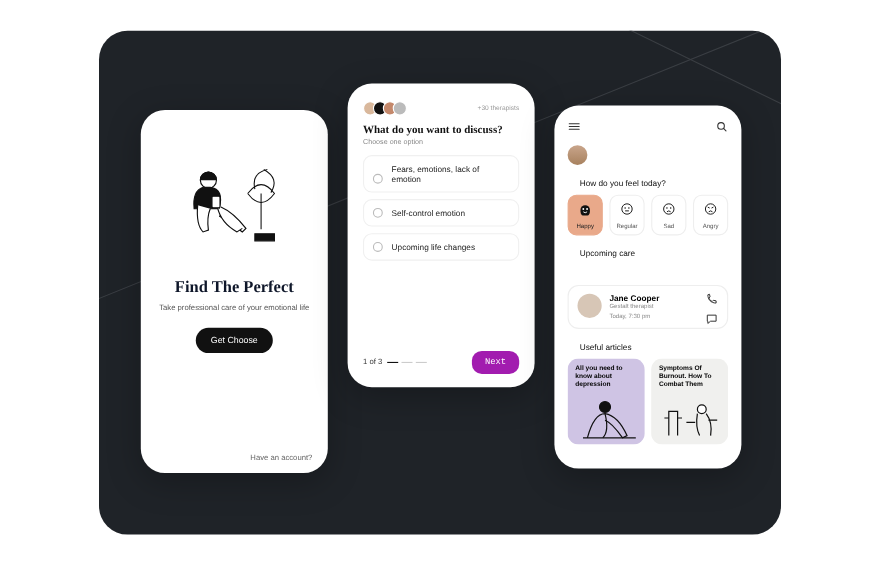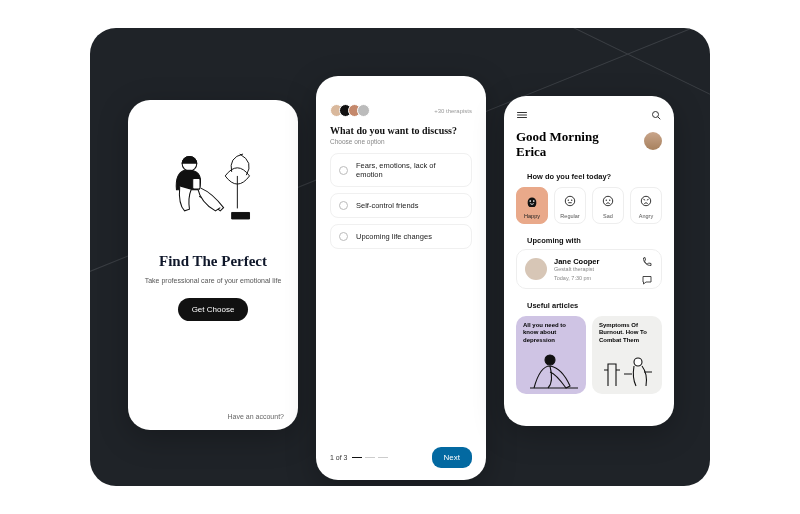--- a/index.html
+++ b/index.html
@@ -6,54 +6,54 @@
   body { width: 800px; height: 514px; background: #fff; font-family: -apple-system, BlinkMacSystemFont, 'Segoe UI', sans-serif; position: relative; overflow: hidden; }
   .stage { position: absolute; left: 90px; top: 28px; width: 620px; height: 458px; background: #1f2328; border-radius: 26px; overflow: hidden; }
   .line { position: absolute; background: #3a3e43; width: 1px; height: 1000px; transform-origin: top left; }
   .phone { position: absolute; background: #fff; border-radius: 22px; box-shadow: 0 8px 30px rgba(0,0,0,.25); overflow: hidden; }
   .ph1 { left: 38px; top: 72px; width: 170px; height: 330px; padding: 14px 16px; display: flex; flex-direction: column; }
   .illus { flex: 0 0 120px; margin-top: 6px; }
   .title1 { margin-top: 12px; font-family: Georgia, 'Times New Roman', serif; font-weight: 700; font-size: 15px; line-height: 1.25; text-align: center; color: #0f172a; }
   .sub1 { margin-top: 6px; font-size: 7px; text-align: center; color: #555; }
   .btn-primary { margin: 14px auto 0; background: #111; color: #fff; border-radius: 14px; font-size: 8px; padding: 7px 14px; border: none; cursor: pointer; }
   .haveacct { position: absolute; bottom: 10px; right: 14px; font-size: 7px; color: #666; }
-  .ph2 { left: 226px; top: 48px; width: 170px; height: 404px; padding: 28px 14px; }
+  .ph2 { left: 226px; top: 48px; width: 170px; height: 276px; padding: 16px 14px; }
   .avrow { display: flex; align-items: center; justify-content: space-between; margin-bottom: 8px; }
   .avstack { display: flex; }
   .av { width: 13px; height: 13px; border-radius: 50%; border: 1.5px solid #fff; margin-left: -4px; }
   .avstack .av:first-child { margin-left: 0; }
   .thcount { font-size: 6px; color: #999; }
   .q { font-family: Georgia, serif; font-weight: 700; font-size: 10px; color: #111; }
   .qsub { font-size: 6.5px; color: #888; margin-top: 2px; margin-bottom: 8px; }
-  .opt { display: flex; align-items: center; gap: 8px; border: 1px solid #f0f0f0; border-radius: 8px; padding: 7px 8px; margin-bottom: 6px; font-size: 7.5px; color: #222; cursor: pointer; background: #fff; }
+  .opt { display: flex; align-items: flex-end; gap: 8px; border: 1px solid #f0f0f0; border-radius: 8px; padding: 7px 8px; margin-bottom: 6px; font-size: 7.5px; color: #222; cursor: pointer; background: #fff; }
   .opt.sel { border-color: #111; }
   .radio { width: 9px; height: 9px; border: 1.4px solid #bbb; border-radius: 50%; flex-shrink: 0; display: flex; align-items: center; justify-content: center; }
   .opt.sel .radio { border-color: #111; }
   .radio .dot { width: 4px; height: 4px; border-radius: 50%; background: #111; display: none; }
   .opt.sel .radio .dot { display: block; }
   .stepbar { position: absolute; left: 14px; right: 14px; bottom: 12px; display: flex; align-items: center; justify-content: space-between; }
   .stepc { font-size: 7px; color: #333; display: flex; align-items: center; gap: 4px; }
   .dashes { display: flex; gap: 3px; }
   .dash { width: 10px; height: 1.5px; background: #ccc; }
   .dash.on { background: #111; }
-  .btn-next { background: #0369a1; color: #fff; border: none; border-radius: 9px; font-size: 8px; padding: 6px 12px; cursor: pointer; }
+  .btn-next { background: #a21caf; color: #fff; border: none; border-radius: 9px; font-size: 8px; padding: 6px 12px; cursor: pointer; font-family: Liberation Mono, monospace; }
   .ph3 { left: 414px; top: 68px; width: 170px; height: 330px; padding: 12px 12px; }
   .topbar { display: flex; justify-content: space-between; align-items: center; height: 14px; }
   .menu-icon, .search-icon { width: 12px; height: 12px; color: #333; cursor: pointer; }
   .greet { margin-top: 8px; display: flex; justify-content: space-between; align-items: flex-start; }
   .greetT { font-family: Georgia, serif; font-weight: 700; font-size: 13px; line-height: 1.15; }
   .avatar3 { width: 18px; height: 18px; border-radius: 50%; background: linear-gradient(#c9a58b,#a7815e); margin-top: 2px; }
-  .sect { margin-top: 12px; font-size: 7.5px; font-weight: 700; color: #111; padding-left: 11px; }
+  .sect { margin-top: 12px; font-size: 7.5px; font-weight: 400; color: #111; padding-left: 11px; }
   .moods { display: flex; gap: 6px; margin-top: 6px; }
   .mood { flex: 1; border: 1px solid #eee; border-radius: 8px; padding: 5px 0 4px; text-align: center; cursor: pointer; }
   .mood.on { background: #e9a98a; border-color: #e9a98a; }
   .moodI { width: 14px; height: 12px; margin: 0 auto; }
   .moodL { font-size: 5.5px; color: #555; margin-top: 2px; }
   .mood.on .moodL { color: #222; }
-  .call { margin-top: 4px; border: 1px solid #eee; border-radius: 10px; padding: 7px 8px; display: flex; align-items: center; gap: 7px; position: relative; }
+  .call { margin-top: 24px; border: 1px solid #eee; border-radius: 10px; padding: 7px 8px; display: flex; gap: 7px; position: relative; }
   .callAv { width: 22px; height: 22px; border-radius: 50%; background: #d7c6b6; }
   .callName { font-size: 7.5px; font-weight: 700; }
   .callRole { font-size: 5.5px; color: #888; }
   .callTime { font-size: 5.5px; color: #888; margin-top: 3px; }
   .callBtns { position: absolute; right: 8px; top: 6px; display: flex; flex-direction: column; gap: 6px; }
   .cbtn { width: 12px; height: 12px; color: #333; cursor: pointer; }
   .arts { display: flex; gap: 6px; margin-top: 6px; overflow: hidden; }
   .art { width: 80px; height: 78px; border-radius: 10px; padding: 6px 7px; font-size: 6px; font-weight: 600; line-height: 1.25; position: relative; cursor: pointer; }
   .art svg { position: absolute; bottom: 4px; }
   .a1 { background: #cfc4e4; }
@@ -108,21 +108,21 @@
     </div>
     <div class="q">What do you want to discuss?</div>
     <div class="qsub">Choose one option</div>
     <div id="opts">
         <div class="opt">
           <span class="radio"></span>
           <span>Fears, emotions, lack of emotion</span>
         </div>
         <div class="opt">
           <span class="radio"></span>
-          <span>Self-control friends</span>
+          <span>Self-control emotion</span>
         </div>
         <div class="opt">
           <span class="radio"></span>
           <span>Upcoming life changes</span>
         </div>
       </div>
     <div class="stepbar">
       <div class="stepc">
         <span>1 of 3</span>
         <div class="dashes">
@@ -139,23 +139,20 @@
     <div class="topbar">
       <svg class="menu-icon" viewBox="0 0 24 24">
           <path d="M3 7h18M3 12h18M3 17h18" stroke="currentColor" stroke-width="2" stroke-linecap="round"></path>
         </svg>
       <svg class="search-icon" viewBox="0 0 24 24">
           <circle cx="11" cy="11" r="6" stroke="currentColor" stroke-width="2" fill="none"></circle>
           <path d="M20 20l-4-4" stroke="currentColor" stroke-width="2" stroke-linecap="round"></path>
         </svg>
     </div>
     <div class="greet">
-      <div class="greetT">
-        <span>Good Morning</span><br><span>Erica</span>
-      </div>
       <div class="avatar3"></div>
     </div>
     <div class="sect">How do you feel today?</div>
     <div class="moods" id="moods">
         <div class="mood on"><svg class="moodI" viewBox="0 0 14 14">
             <path d="M2 8 a5 5 0 0 1 10 0 v2 a5 5 0 0 1 -10 0 z" fill="#111"></path>
             <circle cx="5" cy="7" r="1" fill="#fff"></circle>
             <circle cx="9" cy="7" r="1" fill="#fff"></circle>
             <path d="M5 10 q2 2 4 0" stroke="#fff" fill="none"></path>
           </svg><div class="moodL">Happy</div></div>
@@ -170,21 +167,21 @@
             <circle cx="5" cy="6" r="0.8" fill="#111"></circle>
             <circle cx="9" cy="6" r="0.8" fill="#111"></circle>
             <path d="M5 10 q2 -2 4 0" stroke="#111" fill="none"></path>
           </svg><div class="moodL">Sad</div></div>
         <div class="mood"><svg class="moodI" viewBox="0 0 14 14">
             <circle cx="7" cy="7" r="5.5" fill="none" stroke="#111"></circle>
             <path d="M4 5 l2 1 m4 -1 l-2 1" stroke="#111"></path>
             <path d="M5 10 q2 -2 4 0" stroke="#111" fill="none"></path>
           </svg><div class="moodL">Angry</div></div>
       </div>
-    <div class="sect">Upcoming with</div>
+    <div class="sect">Upcoming care</div>
     <div class="call">
       <div class="callAv"></div>
       <div>
         <div class="callName">Jane Cooper</div>
         <div class="callRole">Gestalt therapist</div>
         <div class="callTime">Today, 7:30 pm</div>
       </div>
       <div class="callBtns">
         <svg class="cbtn" viewBox="0 0 24 24">
             <path d="M5 4c0 9 6 15 15 15l0-4-5-1-2 2c-3-1-5-3-6-6l2-2-1-5z" fill="none" stroke="currentColor" stroke-width="1.8"></path>

